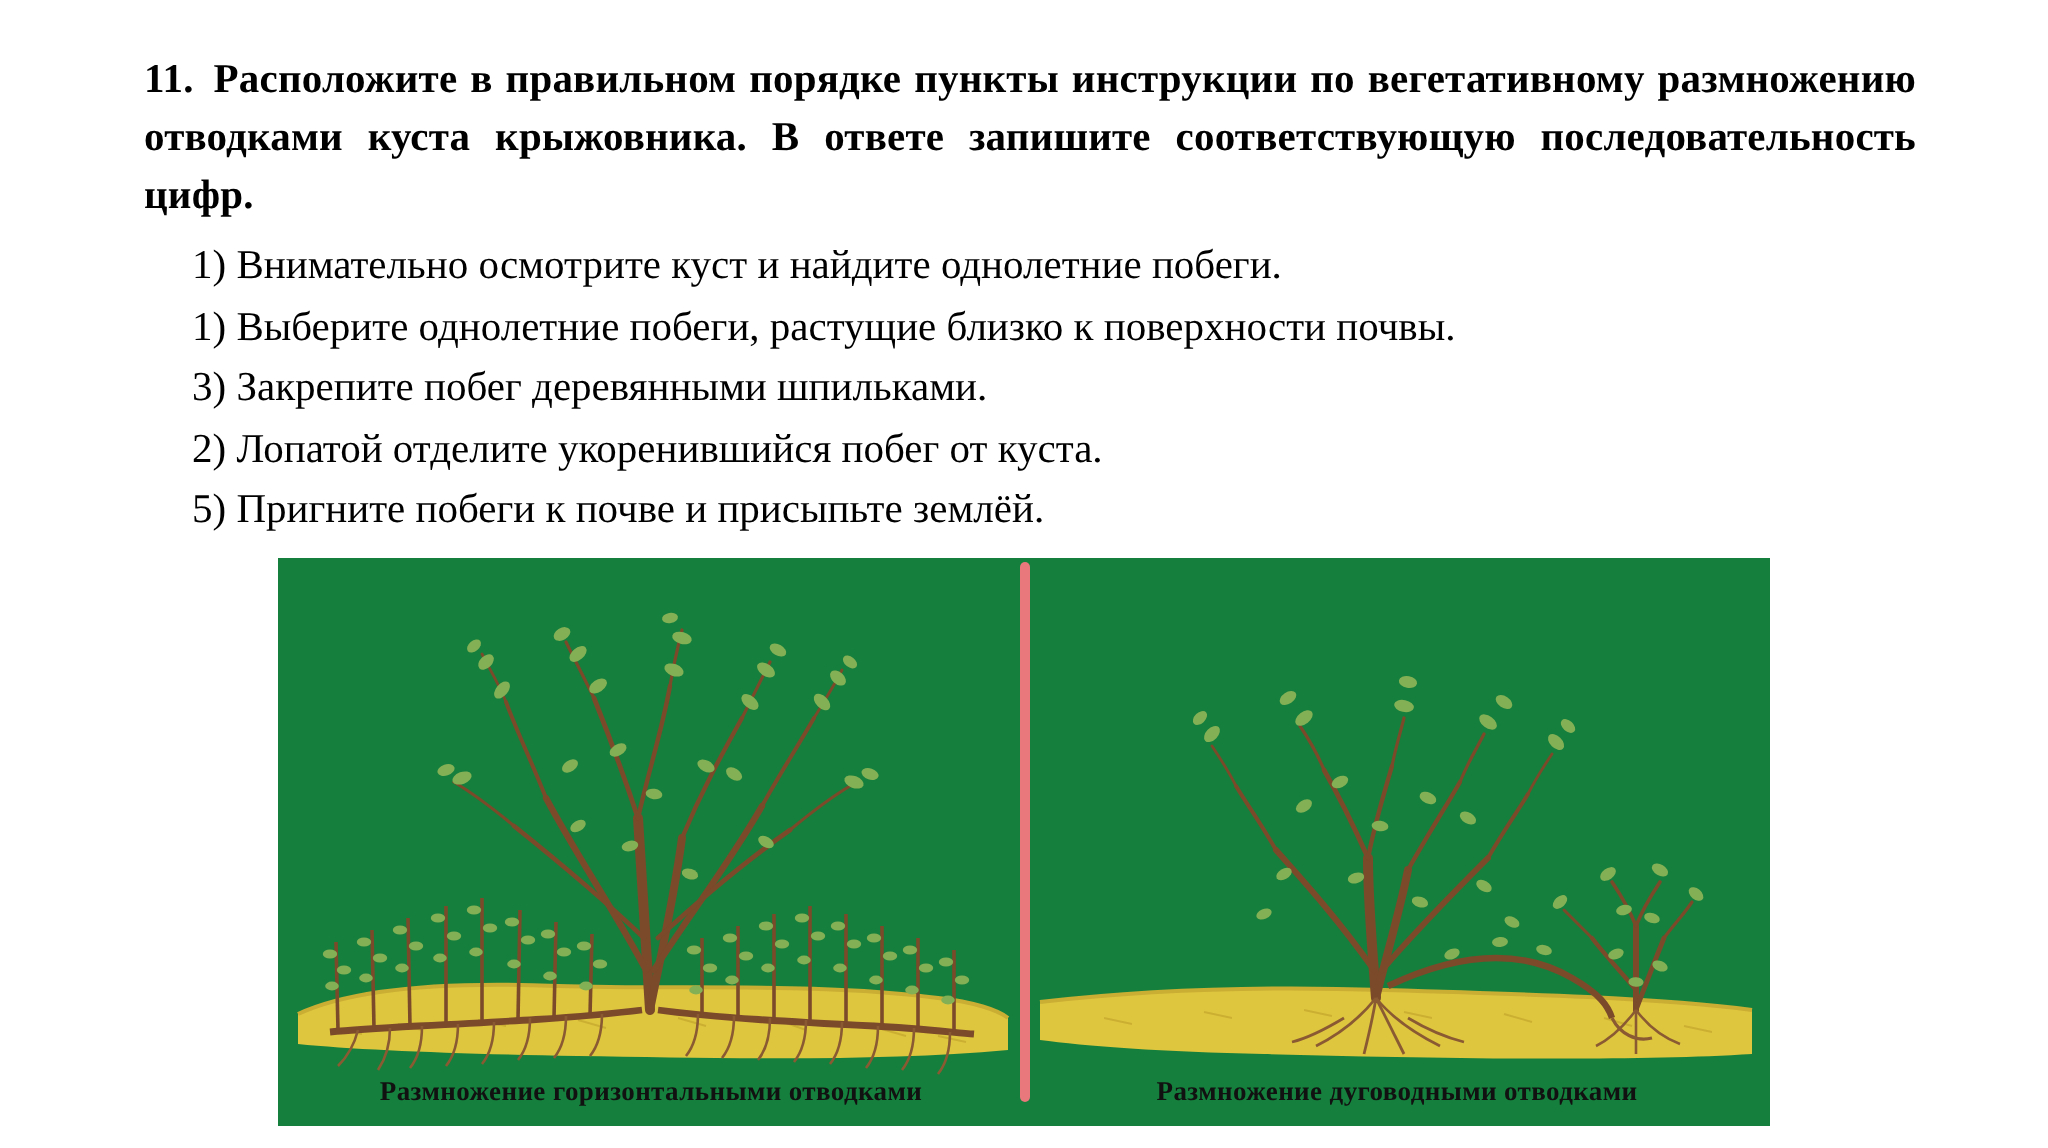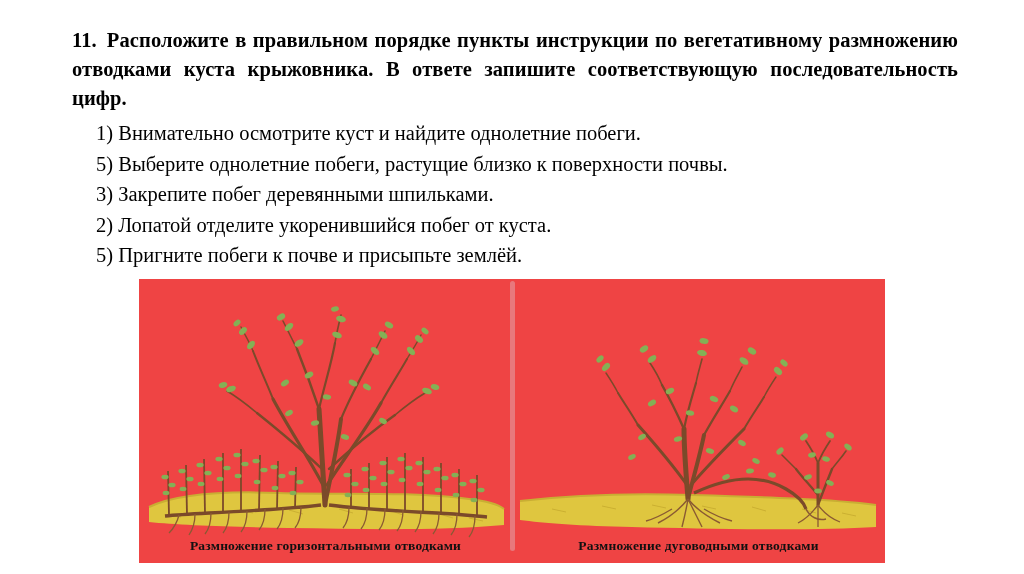--- a/index.html
+++ b/index.html
@@ -54,21 +54,21 @@
     top: 279px;
     width: 1024px;
     height: 295px;
   }
   .figure-inner {
     position: absolute;
     left: 139px;
     top: 0;
     width: 746px;
     height: 284px;
-    background: #ef4444;
+    background: #15803d;
     display: flex;
   }
   .panel {
     position: relative;
     width: 373px;
     height: 284px;
     overflow: hidden;
   }
   .divider {
     position: absolute;
@@ -106,21 +106,21 @@
 <body>
 
 <div class="page">
 
   <p class="question-title">
     <span class="qnum">11.</span><span>Расположите в правильном порядке пункты инструкции по вегетативному размножению отводками куста крыжовника. В ответе запишите соответствующую последовательность цифр.</span>
   </p>
 
   <ul class="steps">
     <li>1) Внимательно осмотрите куст и найдите однолетние побеги.</li>
-    <li>5) Выберите однолетние побеги, растущие близко к поверхности почвы.</li>
+    <li>1) Выберите однолетние побеги, растущие близко к поверхности почвы.</li>
     <li>3) Закрепите побег деревянными шпильками.</li>
     <li>2) Лопатой отделите укоренившийся побег от куста.</li>
     <li>5) Пригните побеги к почве и присыпьте землёй.</li>
   </ul>
 
   <div class="figure-area">
     <div class="figure-inner">
 
       <div class="panel">
         <svg width="373" height="284" viewBox="0 0 373 284">

